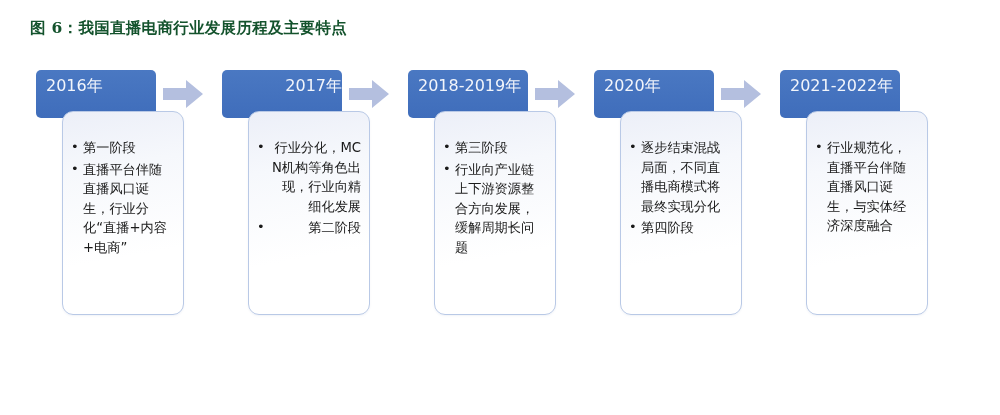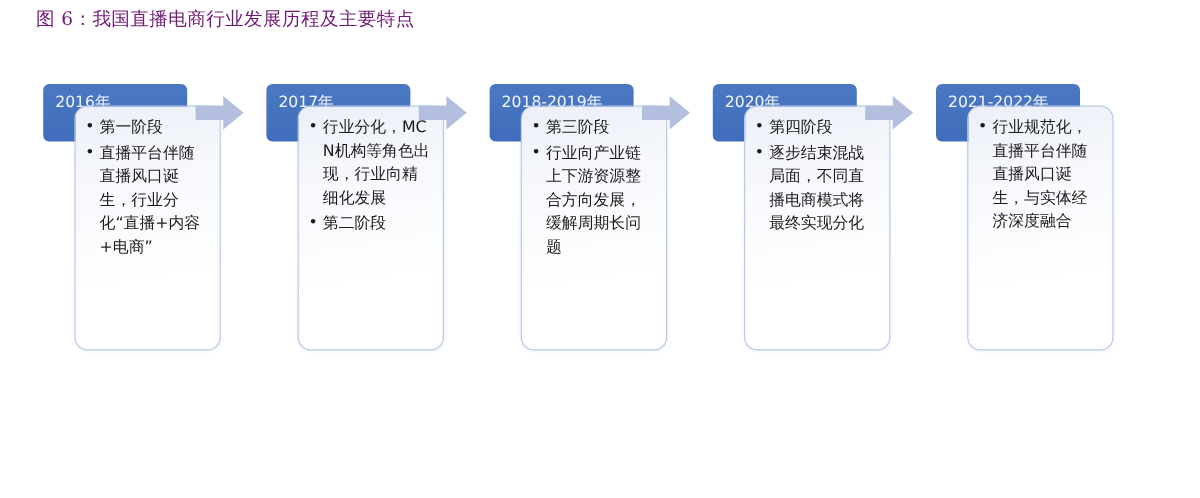--- a/index.html
+++ b/index.html
@@ -20,24 +20,24 @@
     left: 0; top: 0;
     width: 1000px;
     height: 415px;
     background: #ffffff;
   }
 
   
   .fig-title {
     position: absolute;
     left: 30px;
-    top: 6px;
+    top: 18px;
     font-size: 15.5px;
-    font-weight: normal;
-    color: #701a75;
+    font-weight: bold;
+    color: #14532d;
     letter-spacing: 0.3px;
     white-space: nowrap;
     font-family: "DejaVu Serif", "Liberation Serif", serif;
   }
 
   
   .timeline {
     position: absolute;
     left: 0;
     top: 0;
@@ -59,38 +59,38 @@
     top: 70px;
     width: 120px;
     height: 48px;
     background: linear-gradient(180deg, #4a78c2 0%, #3f6dbb 100%);
     border-radius: 5px;
     box-sizing: border-box;
     padding: 8px 0 0 10px;
   }
   .year-label {
     color: #f2f5fb;
-    font-size: 13px;
+    font-size: 16px;
     line-height: 16px;
     white-space: nowrap;
     font-family: "DejaVu Sans", "Liberation Sans", sans-serif;
   }
 
   
   .content-card {
     position: absolute;
     left: 32px;
-    top: 88px;
+    top: 111px;
     width: 122px;
     height: 204px;
     background: linear-gradient(170deg, #eceff8 0%, #f6f8fc 28%, #ffffff 70%, #ffffff 100%);
     border: 1px solid #b9c9e6;
     border-radius: 11px;
     box-sizing: border-box;
-    padding: 8px 8px 8px 6px;
+    padding: 26px 8px 8px 6px;
     box-shadow: 0 1px 2px rgba(120,140,180,0.10);
   }
 
   .bullets {
     list-style: none;
     margin: 0;
     padding: 0;
   }
   .bullet {
     position: relative;
@@ -153,21 +153,21 @@
           <li class="bullet">直播平台伴随直播风口诞生，行业分化“直播+内容+电商”</li>
         </ul>
       </div>
       <div class="arrow">
         <svg width="44" height="32" viewBox="0 0 44 32">
           <polygon points="2,10 25,10 25,2 42,16 25,30 25,22 2,22" fill="#b4bfdf"></polygon>
         </svg>
       </div>
     </div>
 
-    <div class="stage" style="left:216px;">
+    <div class="stage" style="left:216px;text-align:right;">
       <div class="year-header">
         <div class="year-label">2017年</div>
       </div>
       <div class="content-card">
         <ul class="bullets">
           <li class="bullet">行业分化，MCN机构等角色出现，行业向精细化发展</li>
           <li class="bullet">第二阶段</li>
         </ul>
       </div>
       <div class="arrow">
@@ -193,22 +193,22 @@
         </svg>
       </div>
     </div>
 
     <div class="stage" style="left:588px;">
       <div class="year-header">
         <div class="year-label">2020年</div>
       </div>
       <div class="content-card">
         <ul class="bullets">
+          <li class="bullet">逐步结束混战局面，不同直播电商模式将最终实现分化</li>
           <li class="bullet">第四阶段</li>
-          <li class="bullet">逐步结束混战局面，不同直播电商模式将最终实现分化</li>
         </ul>
       </div>
       <div class="arrow">
         <svg width="44" height="32" viewBox="0 0 44 32">
           <polygon points="2,10 25,10 25,2 42,16 25,30 25,22 2,22" fill="#b4bfdf"></polygon>
         </svg>
       </div>
     </div>
 
     <div class="stage" style="left:774px;">

